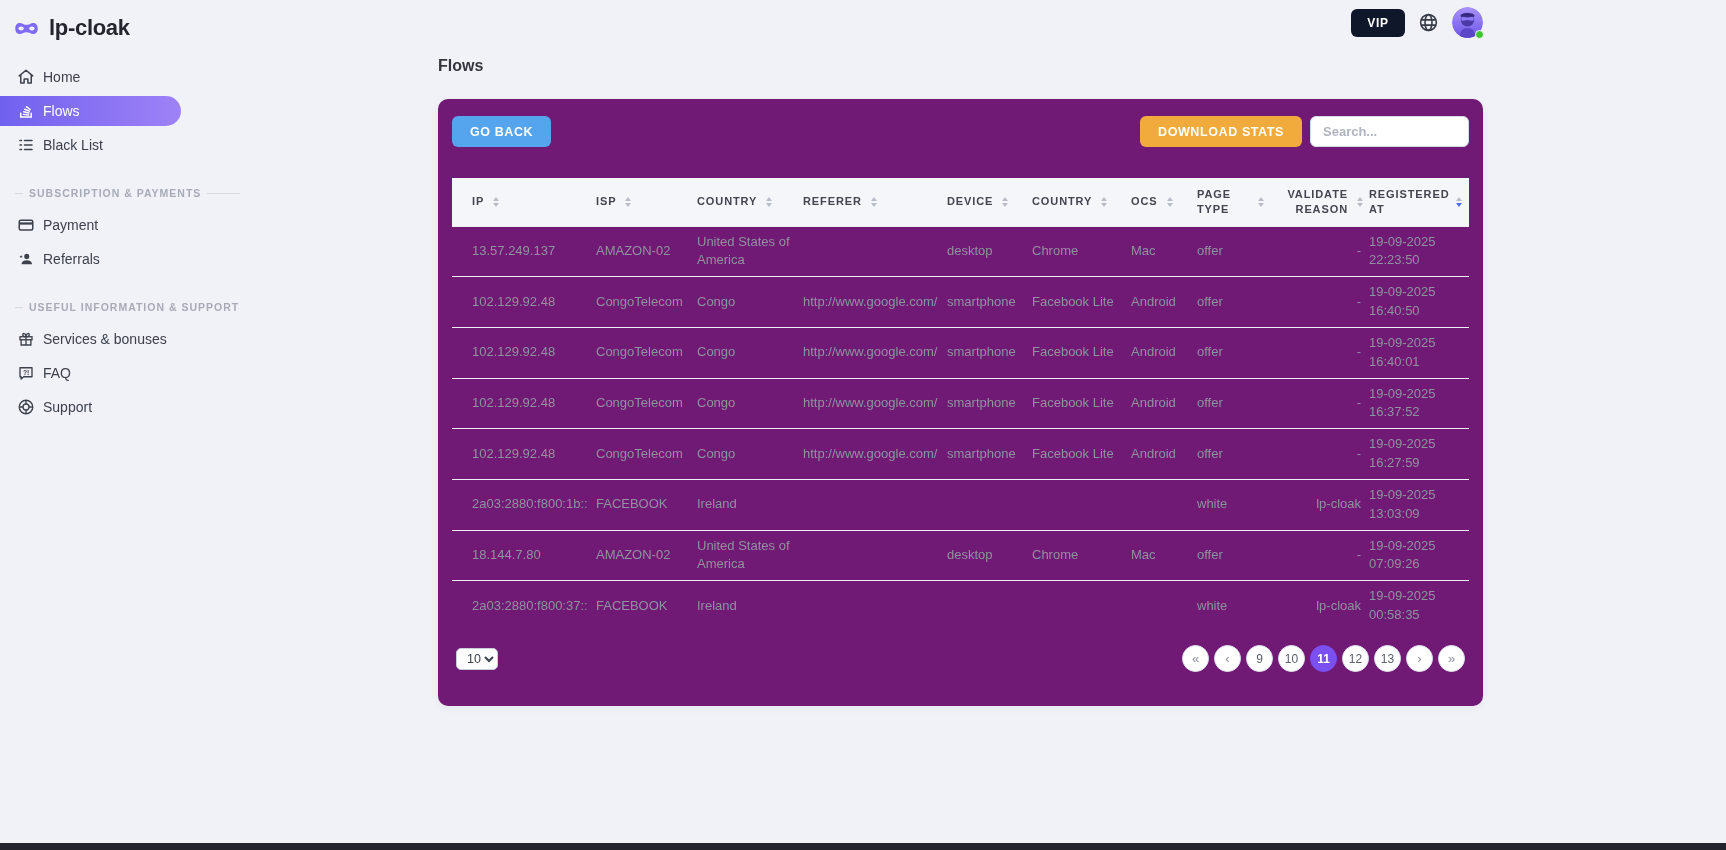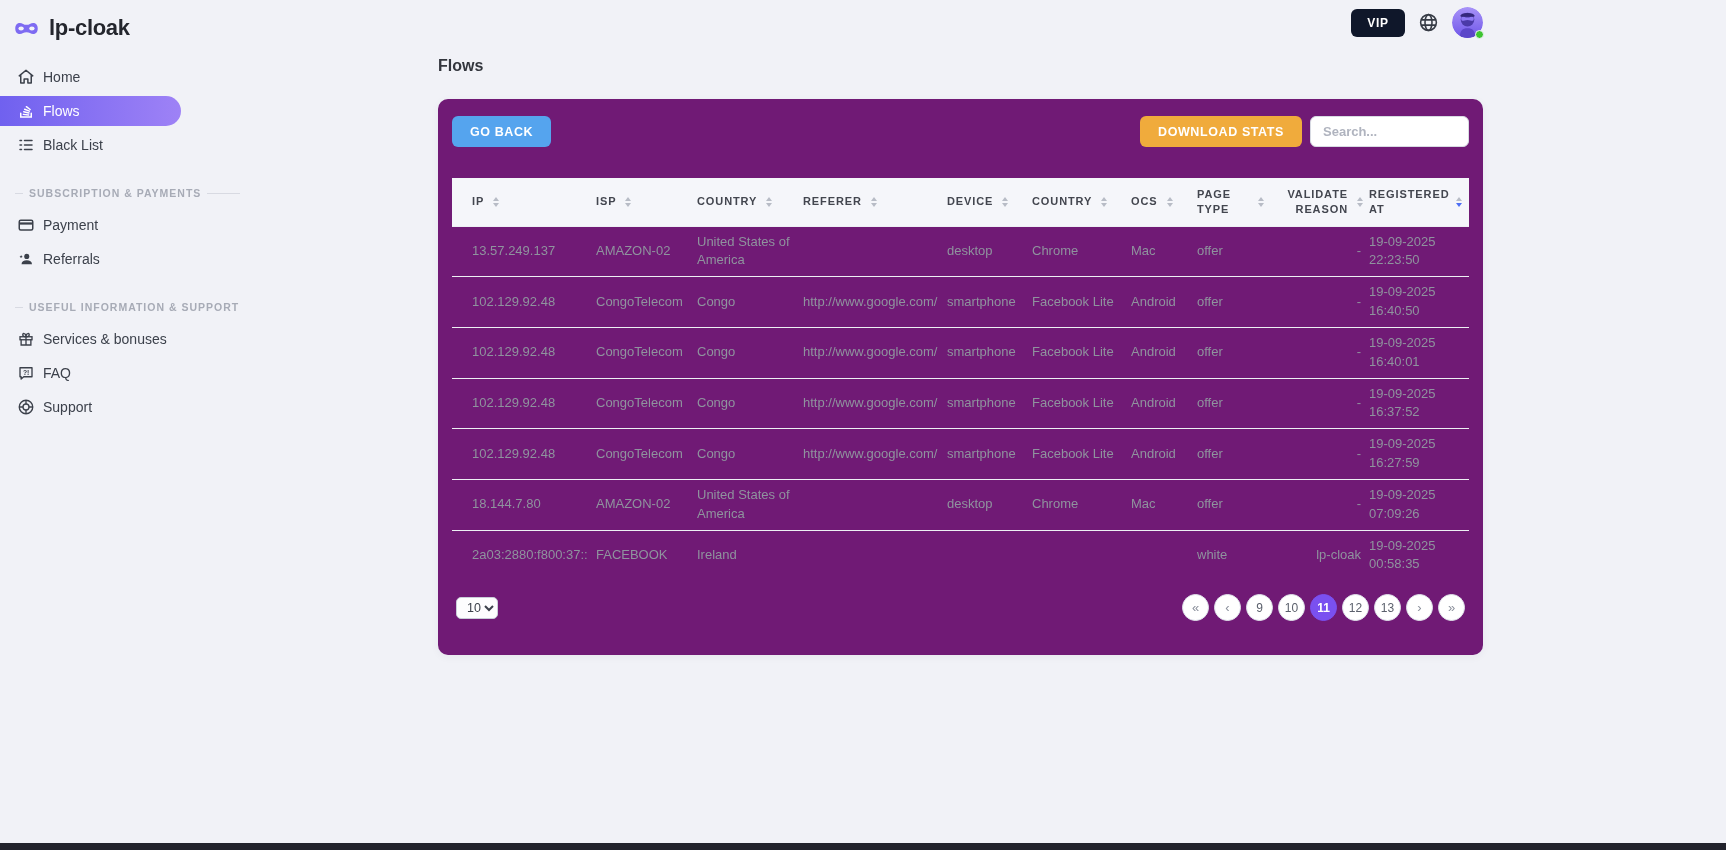--- a/index.html
+++ b/index.html
@@ -442,20 +442,35 @@
             <td>Facebook Lite</td>
             <td>Android</td>
             <td>offer</td>
             <td>-</td>
             <td>
               <div>19-09-2025</div>
               <div>16:27:59</div>
             </td>
           </tr>
           <tr>
+            <td>2a03:2880:f800:1b::</td>
+            <td>FACEBOOK</td>
+            <td>Ireland</td>
+            <td></td>
+            <td></td>
+            <td></td>
+            <td></td>
+            <td>white</td>
+            <td>lp-cloak</td>
+            <td>
+              <div>19-09-2025</div>
+              <div>13:03:09</div>
+            </td>
+          </tr>
+          <tr>
             <td>18.144.7.80</td>
             <td>AMAZON-02</td>
             <td>United States of America</td>
             <td></td>
             <td>desktop</td>
             <td>Chrome</td>
             <td>Mac</td>
             <td>offer</td>
             <td>-</td>
             <td>

